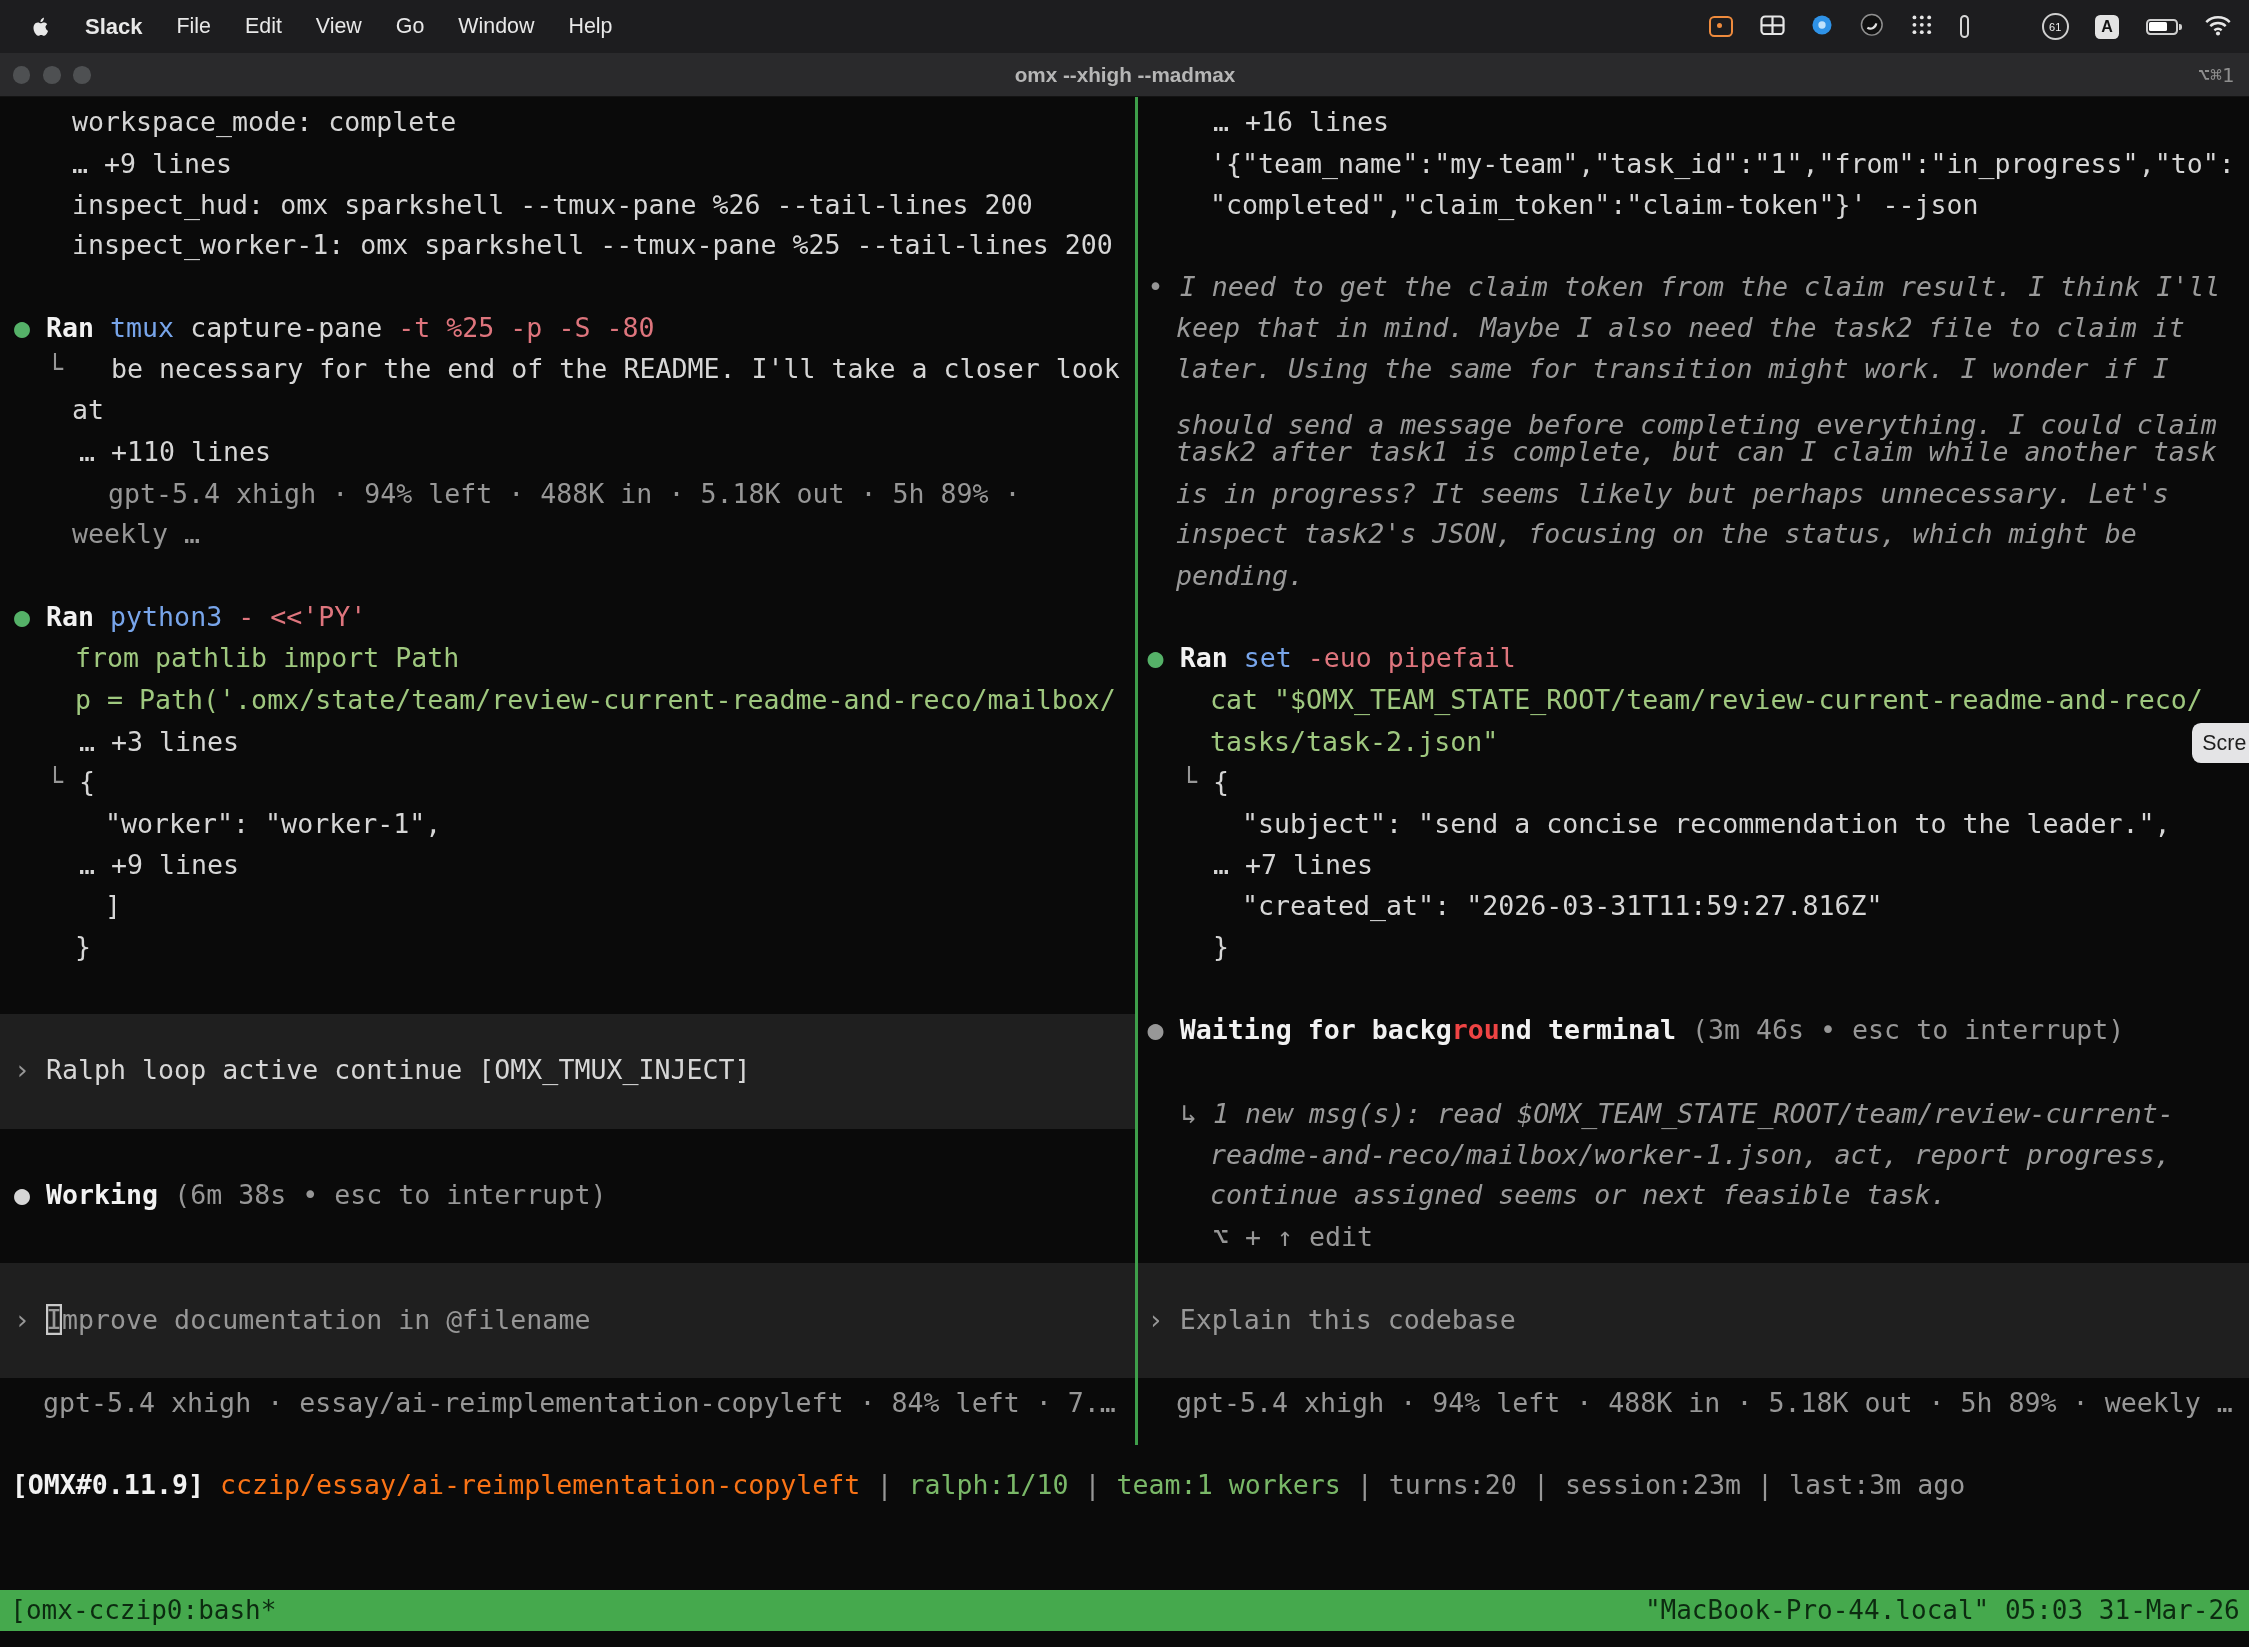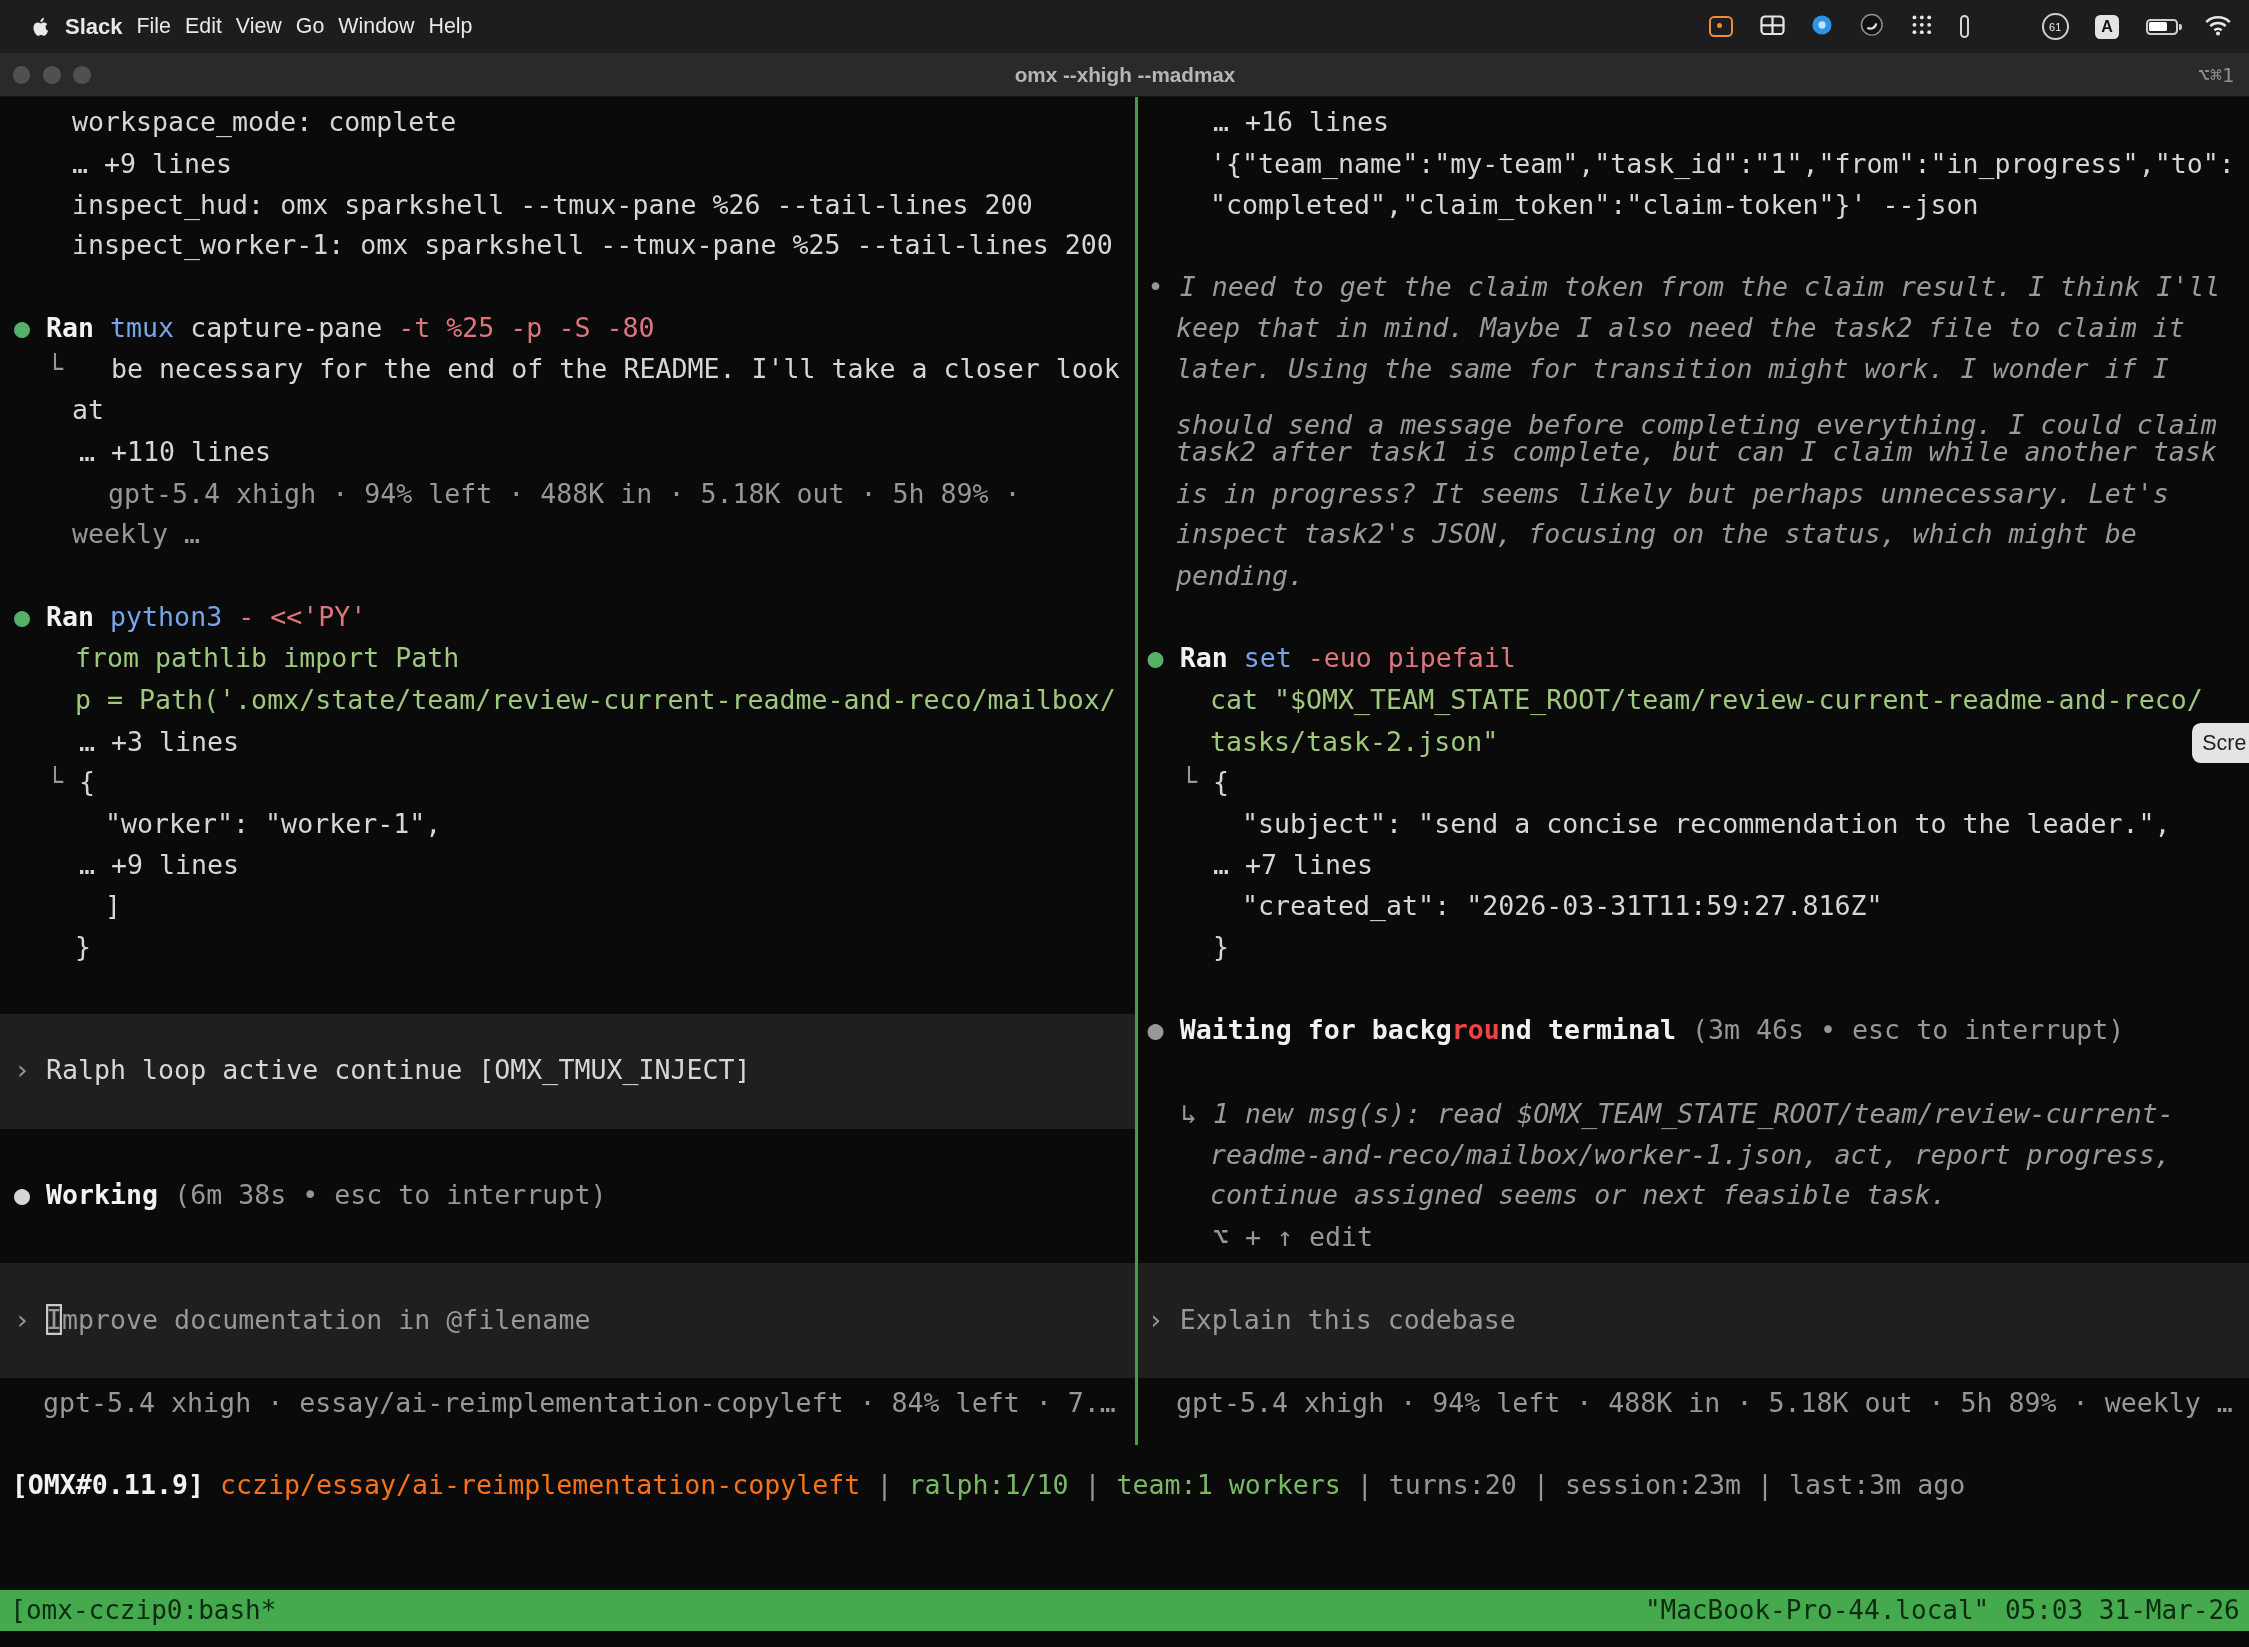--- a/index.html
+++ b/index.html
@@ -2,21 +2,21 @@
 <html style="font-size:11.8px"><head>
 <meta charset="utf-8">
 <style>
   html,body{margin:0;padding:0;background:#000;}
   body{width:2250px;height:1648px;overflow:hidden;}
   .screen{position:relative;width:2250px;height:1648px;background:#050505;font-family:"Liberation Sans",sans-serif;}
 
   
   .menubar{position:absolute;top:0;left:0;width:2250px;height:53px;background:#1d1d1f;
     display:flex;align-items:center;justify-content:space-between;color:#e8e8e8;z-index:10;}
-  .mb-left{display:flex;align-items:center;gap:14px;padding-left:32px;font-size:21.4px;}
+  .mb-left{display:flex;align-items:center;gap:34px;padding-left:32px;font-size:21.4px;}
   .mb-apple svg{display:block;}
   .mb-app{font-weight:bold;font-size:22px;}
   .mb-item{font-size:21.4px;}
   .mb-right{display:flex;align-items:center;gap:26.6px;padding-right:17.7px;}
   .rec-ind{width:20.7px;height:17.7px;border:2.2px solid #ef8b3d;border-radius:5.2px;position:relative;display:inline-block;}
   .rec-ind::after{content:"";position:absolute;left:6.6px;top:5.2px;width:5.2px;height:5.2px;border-radius:50%;background:#ef8b3d;}
   .pct-ring{width:26.6px;height:26.6px;border:2.2px solid #cfcfcf;border-radius:50%;display:flex;align-items:center;justify-content:center;
     font-size:11px;color:#efefef;box-sizing:border-box;font-family:"Liberation Sans",sans-serif;margin-left:46px;}
   .input-src{width:24px;height:24px;background:#e3e3e3;color:#141414;border-radius:5.2px;display:flex;align-items:center;justify-content:center;
     font-weight:bold;font-size:16px;}

